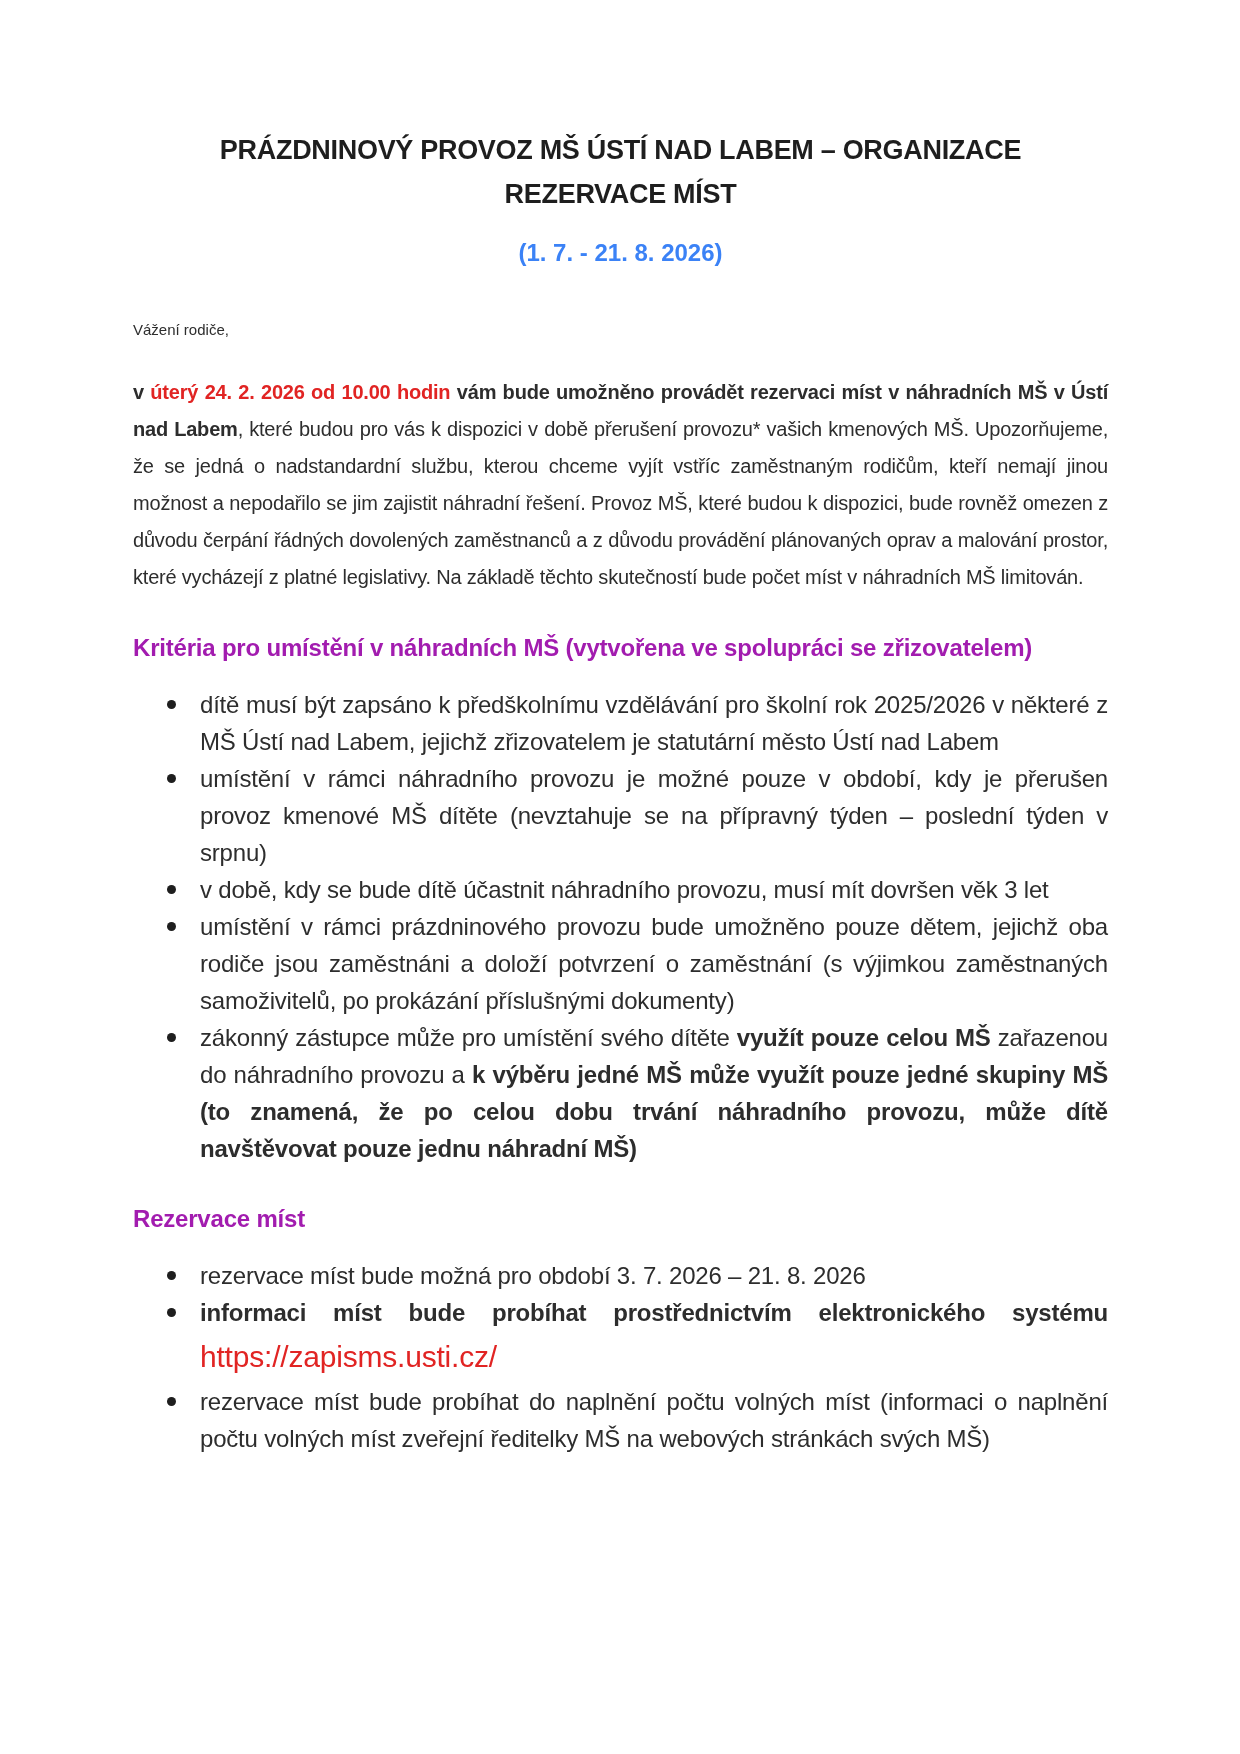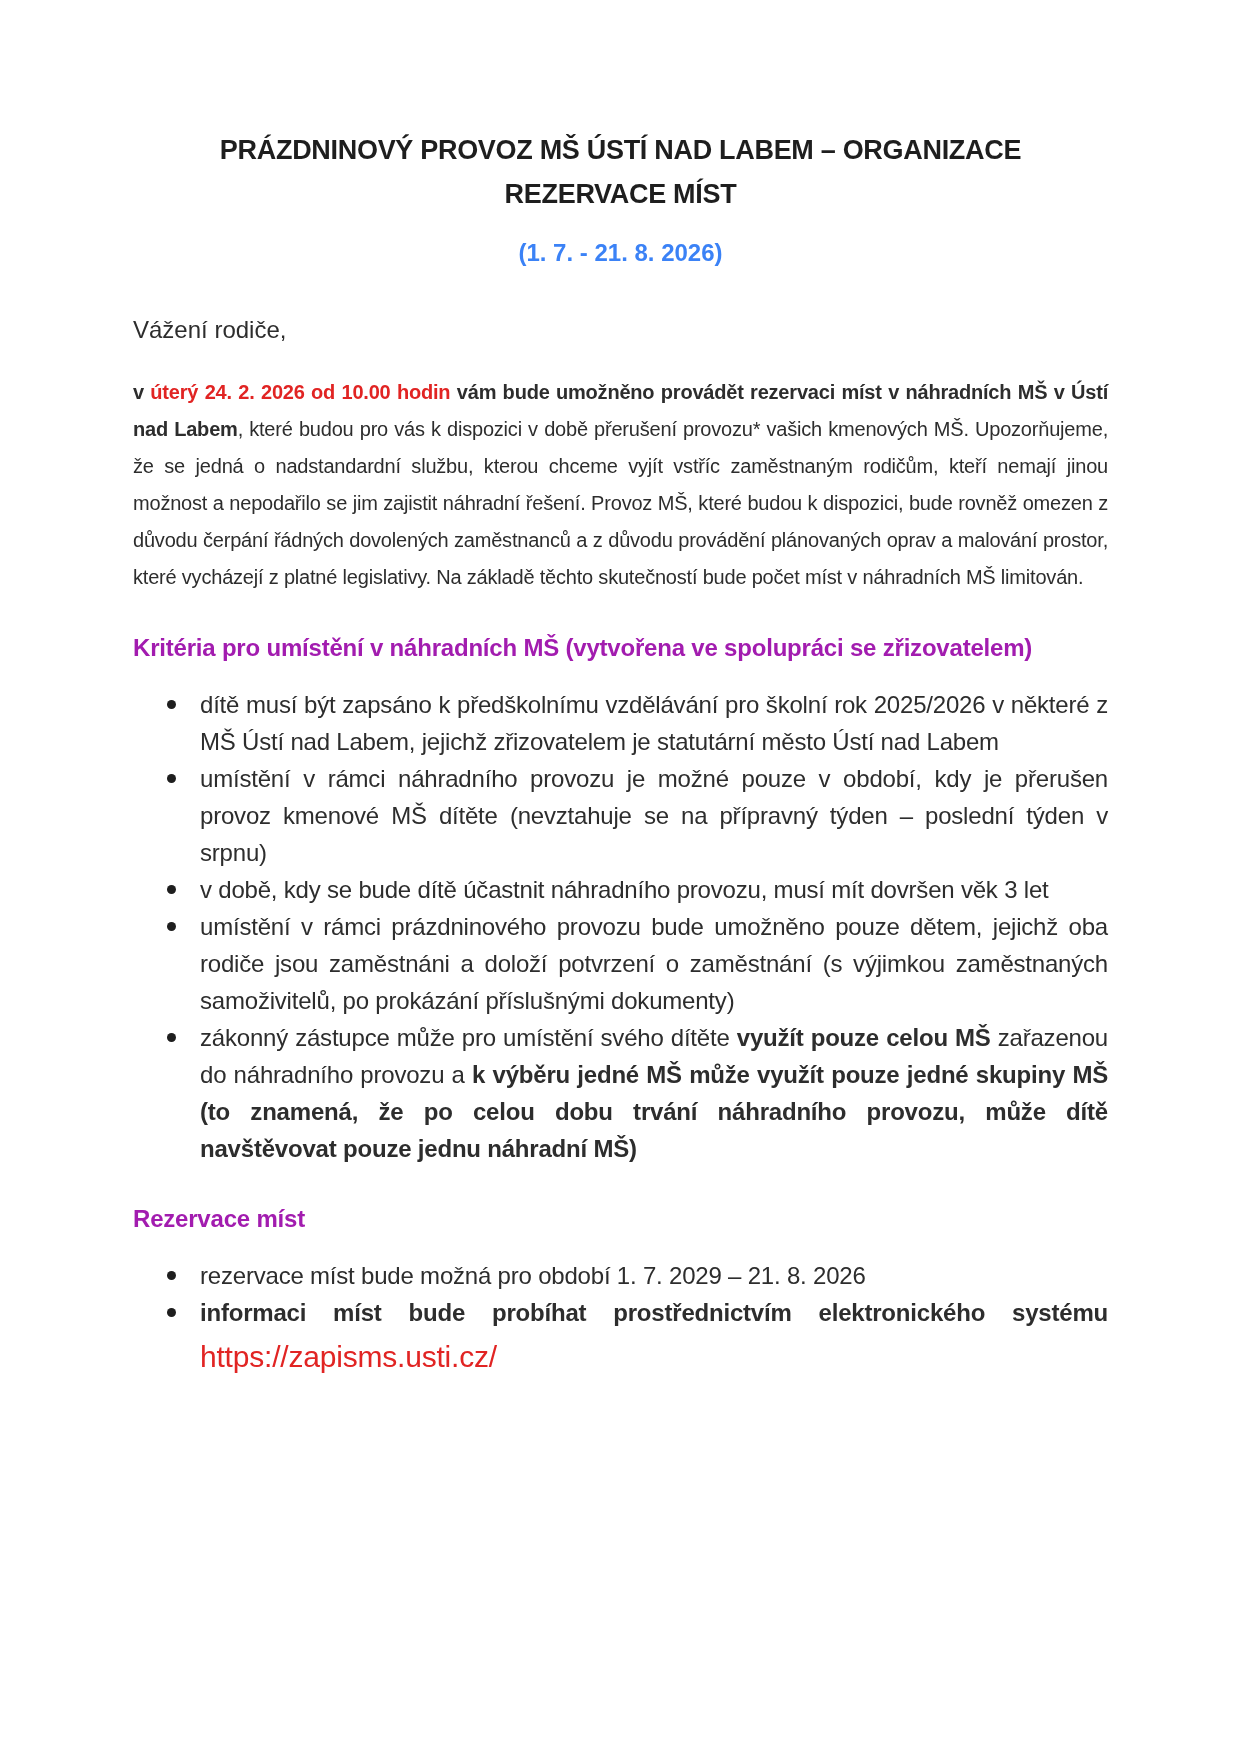--- a/index.html
+++ b/index.html
@@ -38,21 +38,21 @@
     text-align: center;
     font-weight: 700;
     font-size: 24px;
     line-height: 30px;
     color: #3b82f6;
   }
 
   
   .greeting {
     margin-top: 44px;
-    font-size: 24px;
+    font-size: 15px;
     line-height: 36px;
   }
 
   .intro {
     margin-top: 26px;
     font-size: 20px;
     line-height: 37px;
     text-align: justify;
     letter-spacing: -0.2px;
   }
@@ -128,18 +128,19 @@
       <li><span>dítě musí být zapsáno k předškolnímu vzdělávání pro školní rok 2025/2026 v některé z MŠ Ústí nad Labem, jejichž zřizovatelem je statutární město Ústí nad Labem</span></li>
       <li><span>umístění v rámci náhradního provozu je možné pouze v období, kdy je přerušen provoz kmenové MŠ dítěte (nevztahuje se na přípravný týden – poslední týden v srpnu)</span></li>
       <li><span>v době, kdy se bude dítě účastnit náhradního provozu, musí mít dovršen věk 3 let</span></li>
       <li><span>umístění v rámci prázdninového provozu bude umožněno pouze dětem, jejichž oba rodiče jsou zaměstnáni a doloží potvrzení o zaměstnání (s výjimkou zaměstnaných samoživitelů, po prokázání příslušnými dokumenty)</span></li>
       <li><span>zákonný zástupce může pro umístění svého dítěte </span><span class="bold">využít pouze celou MŠ</span><span> zařazenou do náhradního provozu a </span><span class="bold">k výběru jedné MŠ může využít pouze jedné skupiny MŠ (to znamená, že po celou dobu trvání náhradního provozu, může dítě navštěvovat pouze jednu náhradní MŠ)</span></li>
     </ul>
 
     <h2 class="section-heading">Rezervace míst</h2>
 
     <ul class="bullets">
-      <li><span>rezervace míst bude možná pro období 1. 7. 2029 – 21. 8. 2026</span></li>
+      <li><span>rezervace míst bude možná pro období 3. 7. 2026 – 21. 8. 2026</span></li>
       <li class="bold-item"><span>informaci míst bude probíhat prostřednictvím elektronického systému </span><a href="#" class="reservation-link">https://zapisms.usti.cz/</a></li>
+      <li><span>rezervace míst bude probíhat do naplnění počtu volných míst (informaci o naplnění počtu volných míst zveřejní ředitelky MŠ na webových stránkách svých MŠ)</span></li>
     </ul>
 
   </div>
 </div>
 
 </body></html>

